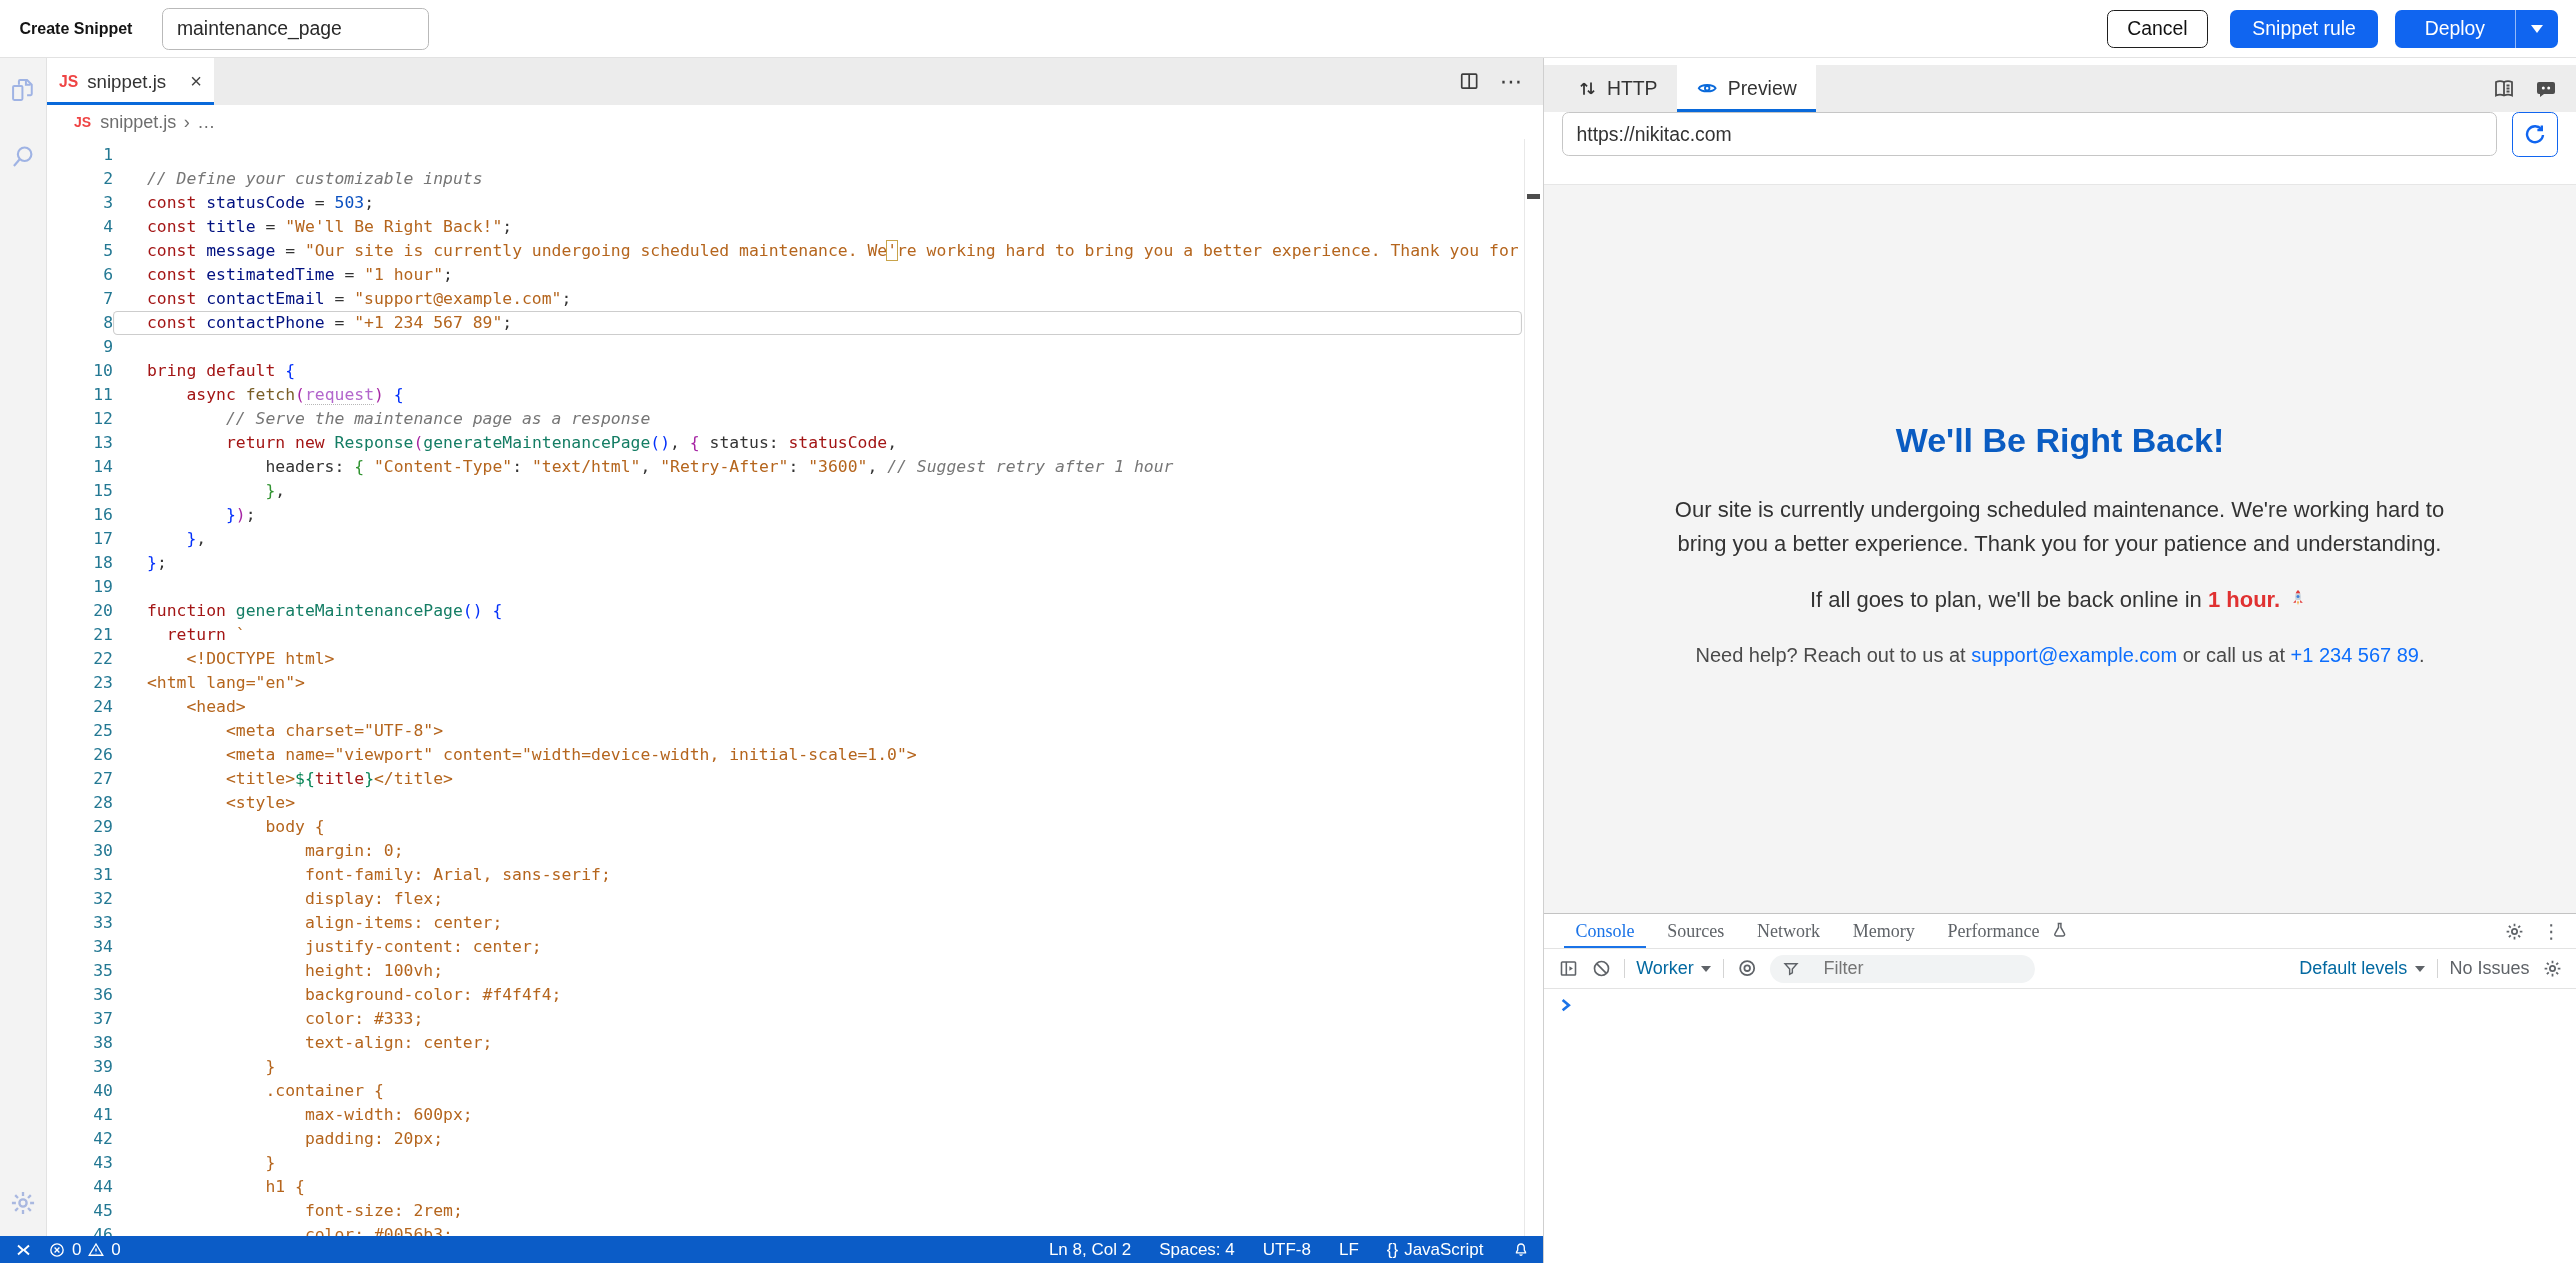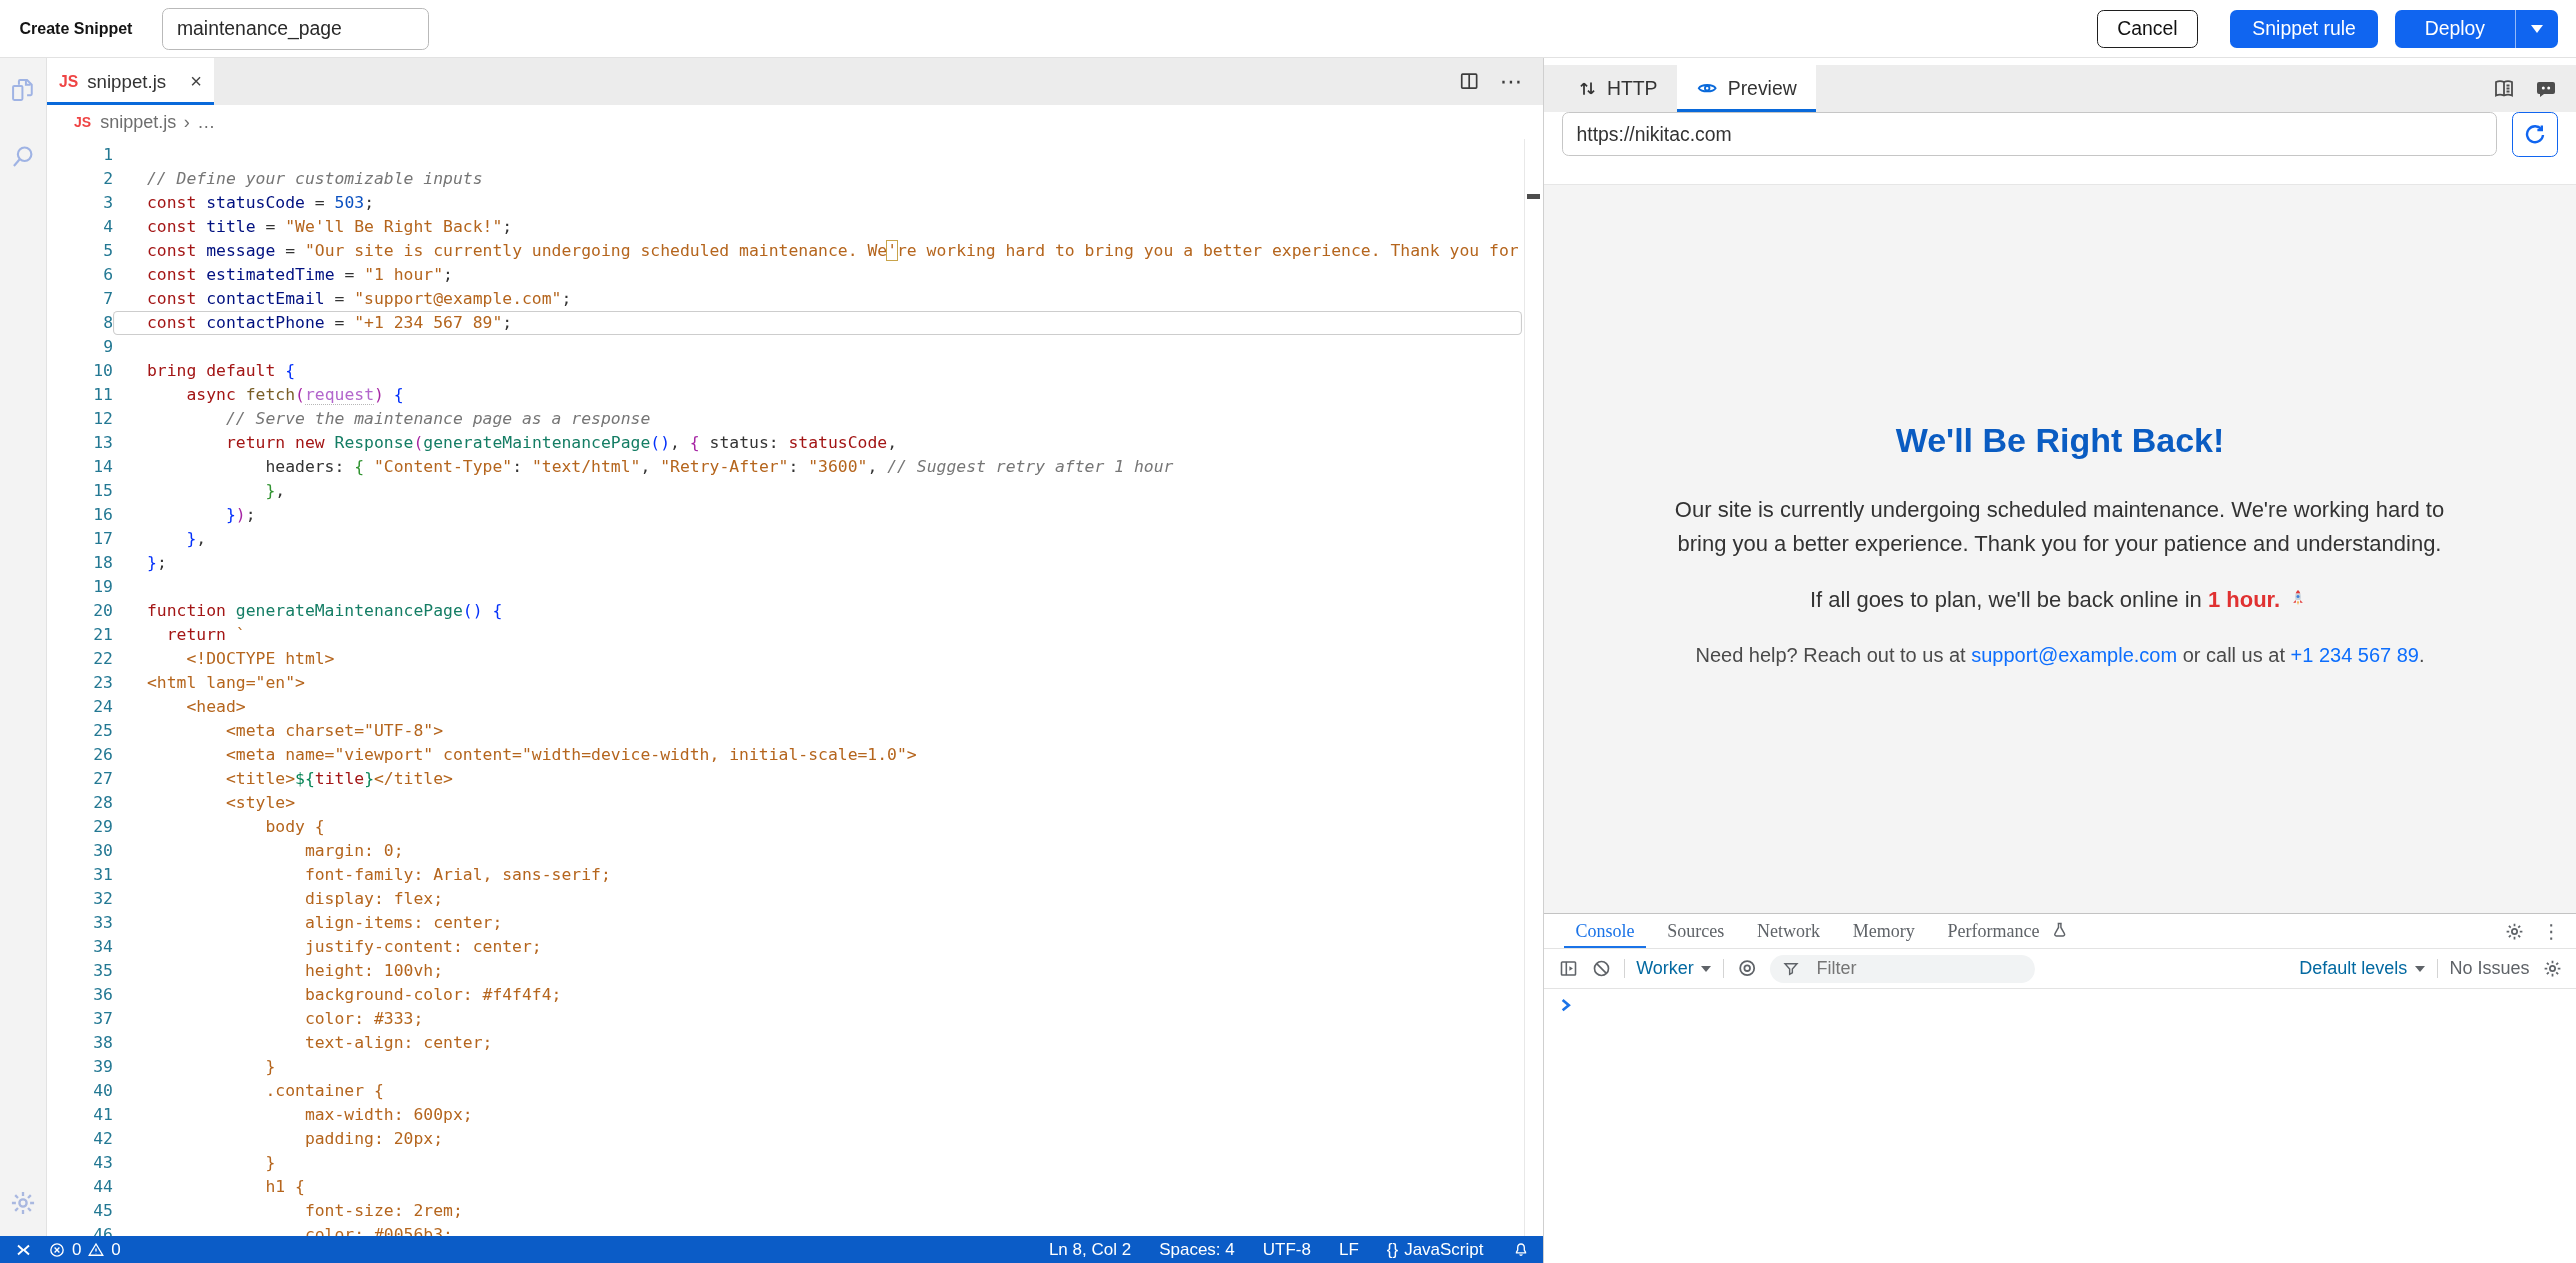--- a/index.html
+++ b/index.html
@@ -4,21 +4,21 @@
 <style>
   html,body{margin:0;padding:0;background:#fff;}
   .app{position:relative;width:2576px;height:1263px;font-family:"Liberation Sans",sans-serif;color:#1f1f1f;overflow:hidden;background:#fff;}
 
   
   .topbar{height:58px;display:flex;align-items:center;border-bottom:0.7px solid #e2e2e2;background:#fff;padding:0 18px;box-sizing:border-box;}
   .topbar h1{font-size:16px;font-weight:700;margin:0 0 0 1.5px;color:#141414;}
   .name-input{margin-left:30px;width:238px;height:40px;border:1.1px solid #b9b9b9;border-radius:6.7px;font-size:19.4px;padding:0 13.5px;color:#2a2a2a;font-family:"Liberation Sans",sans-serif;}
   .topbar .spacer{flex:1;}
   .btn{height:38px;border-radius:6.7px;font-size:19.4px;font-family:"Liberation Sans",sans-serif;cursor:pointer;display:flex;align-items:center;justify-content:center;}
-  .btn-cancel{background:#fff;border:1.5px solid #1f1f1f;color:#111;padding:0 19.4px;margin-right:32px;}
+  .btn-cancel{background:#fff;border:1.5px solid #1f1f1f;color:#111;padding:0 19.4px;margin-right:22px;}
   .btn-blue{background:#1065f0;border:none;color:#fff;padding:0 22.4px;}
   .deploy-group{display:flex;margin-left:16.4px;}
   .deploy-main{border-radius:6.7px 0 0 6.7px;padding:12px 30px;}
   .deploy-caret{width:43px;border-radius:0 6.7px 6.7px 0;border-left:0.7px solid rgba(255,255,255,.55);padding:0;}
   .caret-down{width:0;height:0;border-left:6.7px solid transparent;border-right:6.7px solid transparent;border-top:8.2px solid #fff;}
 
   
   .main{display:flex;height:1206px;}
   .left-col{width:1544px;display:flex;flex-direction:column;border-right:0.7px solid #cfcfcf;box-sizing:border-box;}
   .editor-row{display:flex;height:1178px;}
@@ -89,21 +89,21 @@
   .dt-tab{display:flex;align-items:center;padding:0 16.4px;position:relative;font-family:Liberation Serif, serif;}
   .dt-tab.active{color:#1a73e8;}
   .dt-tab.active .underline{position:absolute;left:4.5px;right:4.5px;bottom:0;height:2.2px;background:#1a73e8;}
   .dt-flask{display:flex;align-items:center;color:#5f6368;margin-left:-6px;}
   .dt-tabs-right{margin-left:auto;display:flex;align-items:center;gap:16.4px;padding-right:15px;color:#5f6368;}
   .kebab{font-size:19.4px;}
   .dt-toolbar{height:39px;display:flex;align-items:center;border-bottom:0.7px solid #e3e3e3;padding:0 13.5px;gap:12px;color:#5f6368;font-size:18px;}
   .vdiv{width:0.7px;height:19.4px;background:#d4d4d4;}
   .dd{display:flex;align-items:center;gap:7.5px;color:#0369a1;}
   .dd .tri{width:0;height:0;border-left:5.2px solid transparent;border-right:5.2px solid transparent;border-top:6px solid #5f6368;}
-  .filter-pill{flex:1;max-width:472px;height:28px;background:#f1f3f4;border-radius:14px;display:flex;align-items:center;padding:0 12px;gap:14px;}
+  .filter-pill{flex:1;max-width:472px;height:28px;background:#f1f3f4;border-radius:14px;display:flex;align-items:center;padding:0 12px;gap:21px;}
   .filter-pill input{border:none;background:transparent;outline:none;font-size:18px;color:#444;width:100%;font-family:"Liberation Sans",sans-serif;}
   .no-issues{color:#5f6368;}
   .dt-console{flex:1;background:#fff;padding:7.5px 0 0 16.4px;}
 
   .ico{display:inline-flex;}
 </style>
 </head>
 <body>
 
 <div class="app">

